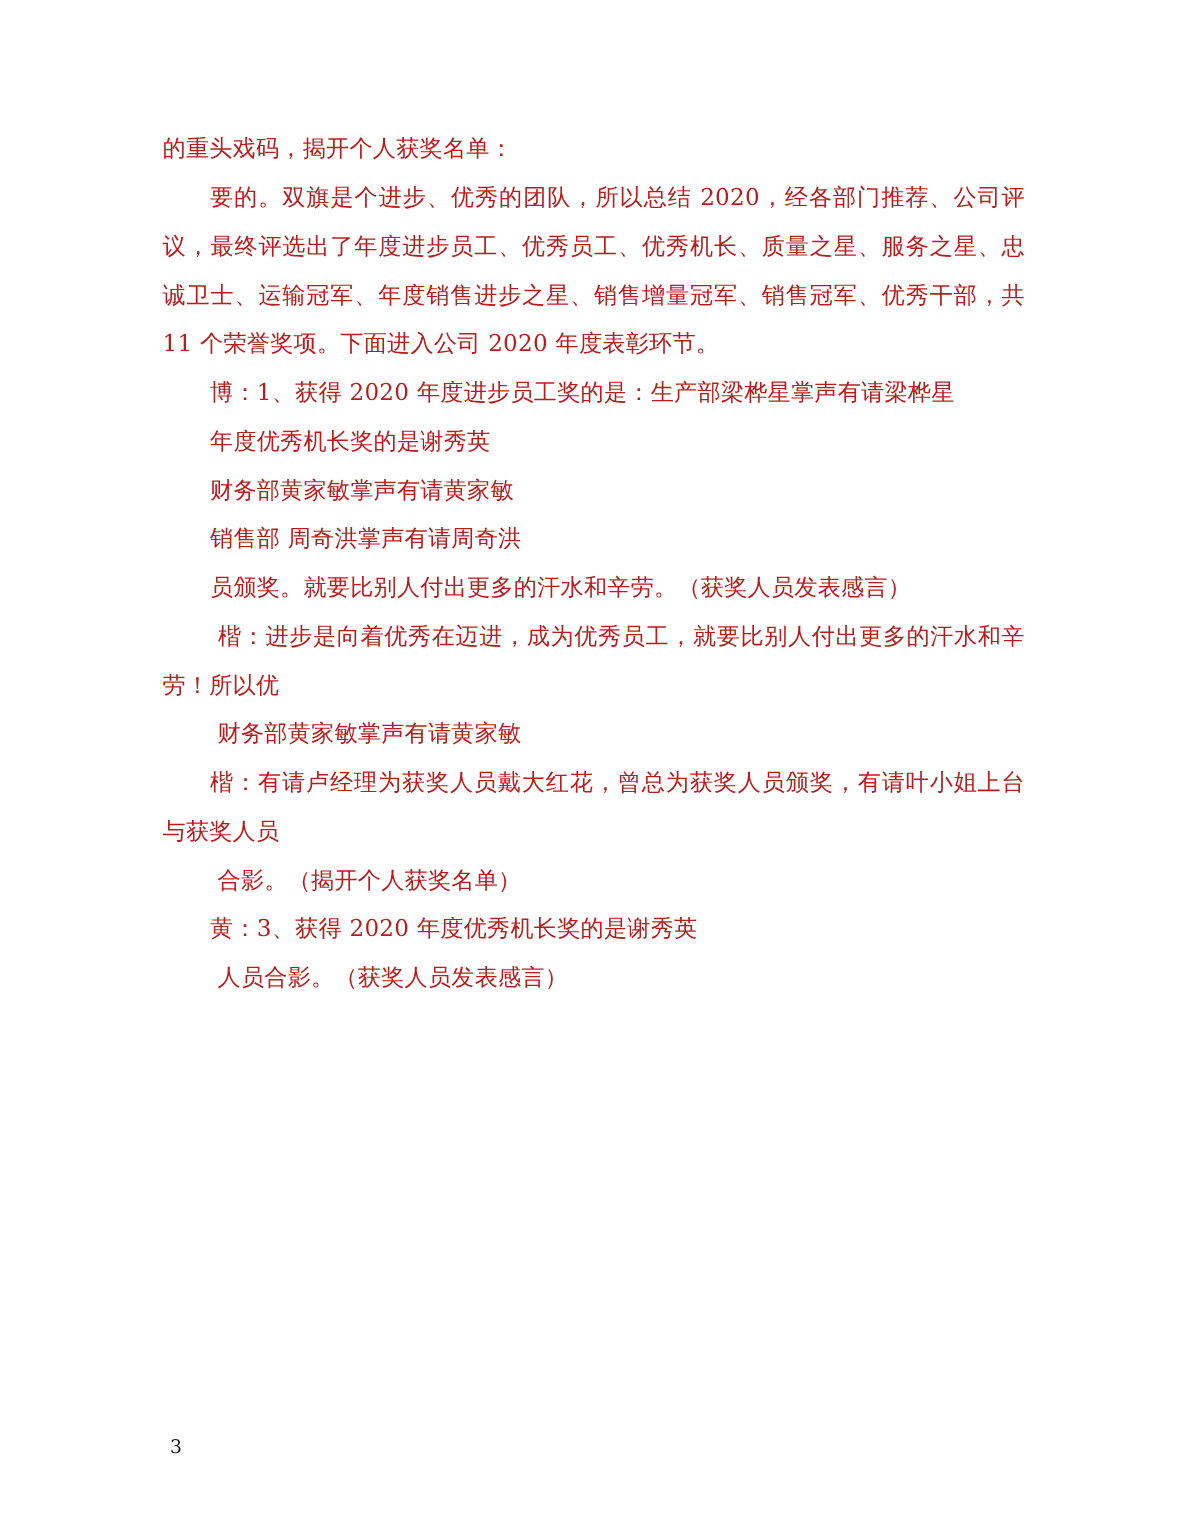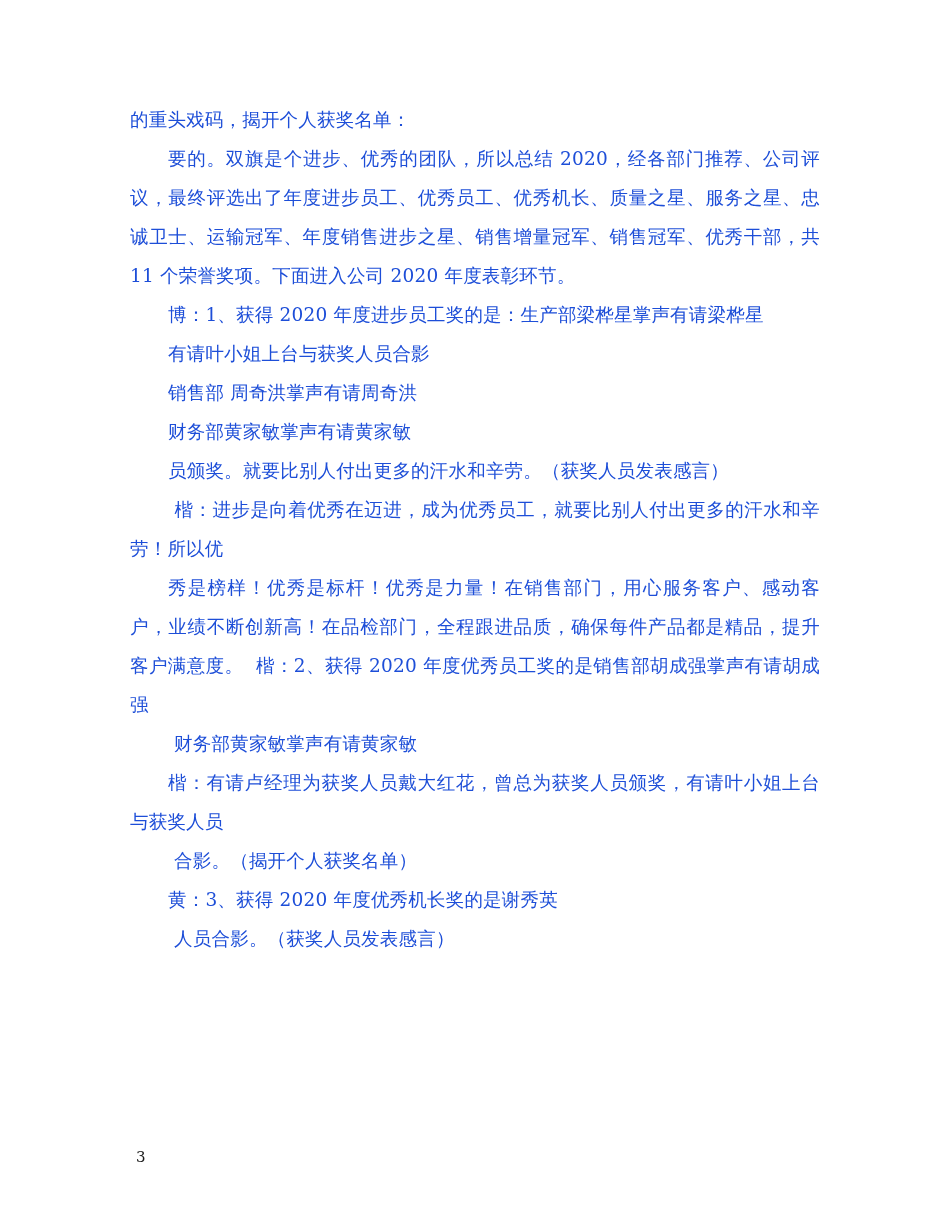--- a/index.html
+++ b/index.html
@@ -20,21 +20,21 @@
   }
   .doc-body {
     position: absolute;
     left: 130px;
     top: 100px;
     width: 690px;
   }
   .para {
     font-size: 18.5px;
     line-height: 39px;
-    color: #1d4ed8;
+    color: #b91c1c;
     text-align: justify;
     text-justify: inter-ideograph;
     margin: 0;
     letter-spacing: 0.2px;
     white-space: pre-wrap;
   }
   .indent-1 { text-indent: 38px; }
   .indent-0 { text-indent: 0; }
   .page-number {
     position: absolute;
@@ -47,26 +47,25 @@
 </style>
 </head>
 <body>
 
 <div class="page">
 
   <div class="doc-body">
     <p class="para indent-0">的重头戏码，揭开个人获奖名单：</p>
     <p class="para indent-1">要的。双旗是个进步、优秀的团队，所以总结 2020，经各部门推荐、公司评议，最终评选出了年度进步员工、优秀员工、优秀机长、质量之星、服务之星、忠诚卫士、运输冠军、年度销售进步之星、销售增量冠军、销售冠军、优秀干部，共 11 个荣誉奖项。下面进入公司 2020 年度表彰环节。</p>
     <p class="para indent-1">博：1、获得 2020 年度进步员工奖的是：生产部梁桦星掌声有请梁桦星</p>
-    <p class="para indent-1">有请叶小姐上台与获奖人员合影</p>
+    <p class="para indent-1">年度优秀机长奖的是谢秀英</p>
+    <p class="para indent-1">财务部黄家敏掌声有请黄家敏</p>
     <p class="para indent-1">销售部 周奇洪掌声有请周奇洪</p>
-    <p class="para indent-1">财务部黄家敏掌声有请黄家敏</p>
     <p class="para indent-1">员颁奖。就要比别人付出更多的汗水和辛劳。（获奖人员发表感言）</p>
     <p class="para indent-1"> 楷：进步是向着优秀在迈进，成为优秀员工，就要比别人付出更多的汗水和辛劳！所以优</p>
-    <p class="para indent-1">秀是榜样！优秀是标杆！优秀是力量！在销售部门，用心服务客户、感动客户，业绩不断创新高！在品检部门，全程跟进品质，确保每件产品都是精品，提升客户满意度。  楷：2、获得 2020 年度优秀员工奖的是销售部胡成强掌声有请胡成强</p>
     <p class="para indent-1"> 财务部黄家敏掌声有请黄家敏</p>
     <p class="para indent-1">楷：有请卢经理为获奖人员戴大红花，曾总为获奖人员颁奖，有请叶小姐上台与获奖人员</p>
     <p class="para indent-1"> 合影。（揭开个人获奖名单）</p>
     <p class="para indent-1">黄：3、获得 2020 年度优秀机长奖的是谢秀英</p>
     <p class="para indent-1"> 人员合影。（获奖人员发表感言）</p>
   </div>
 
   <div class="page-number">3</div>
 
 </div>

